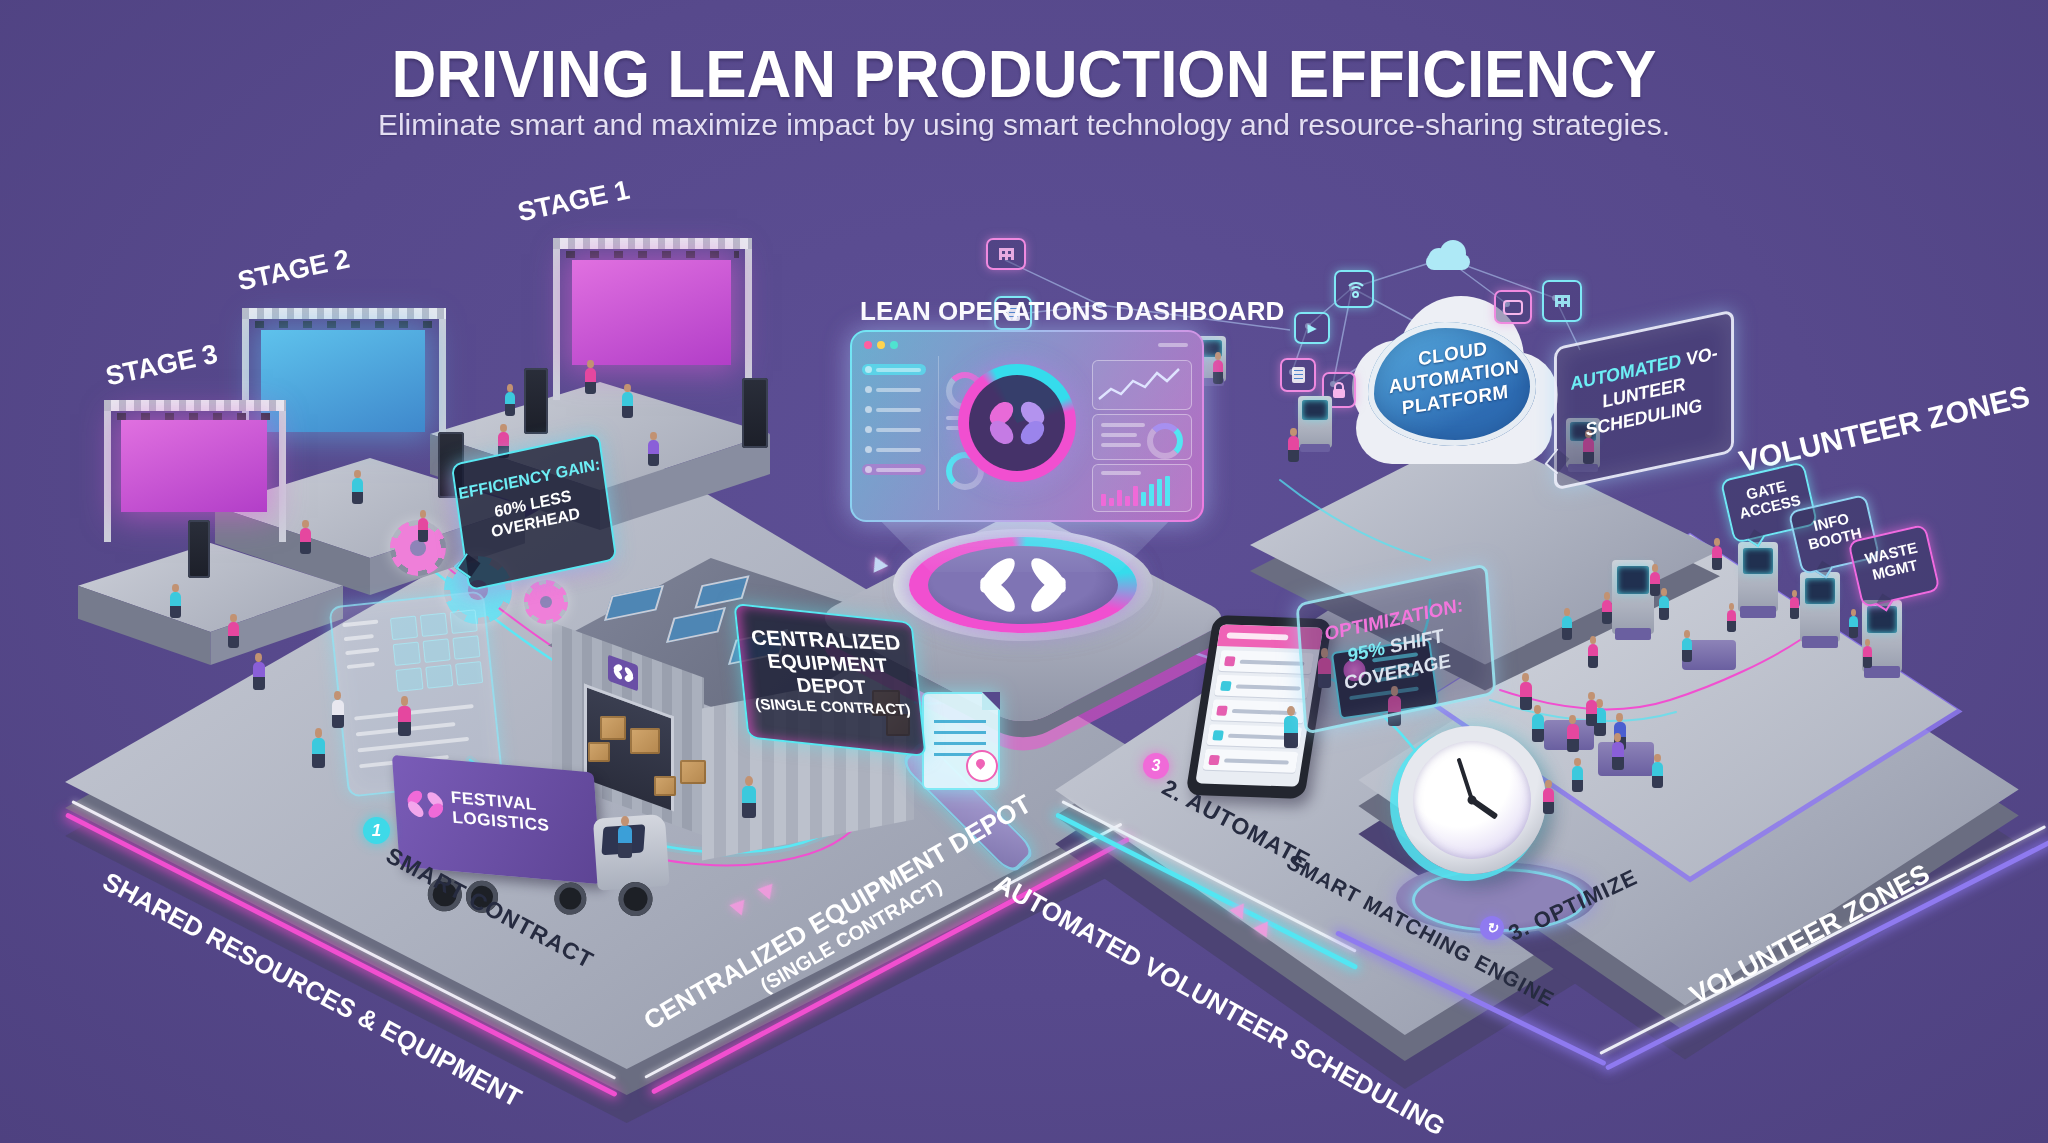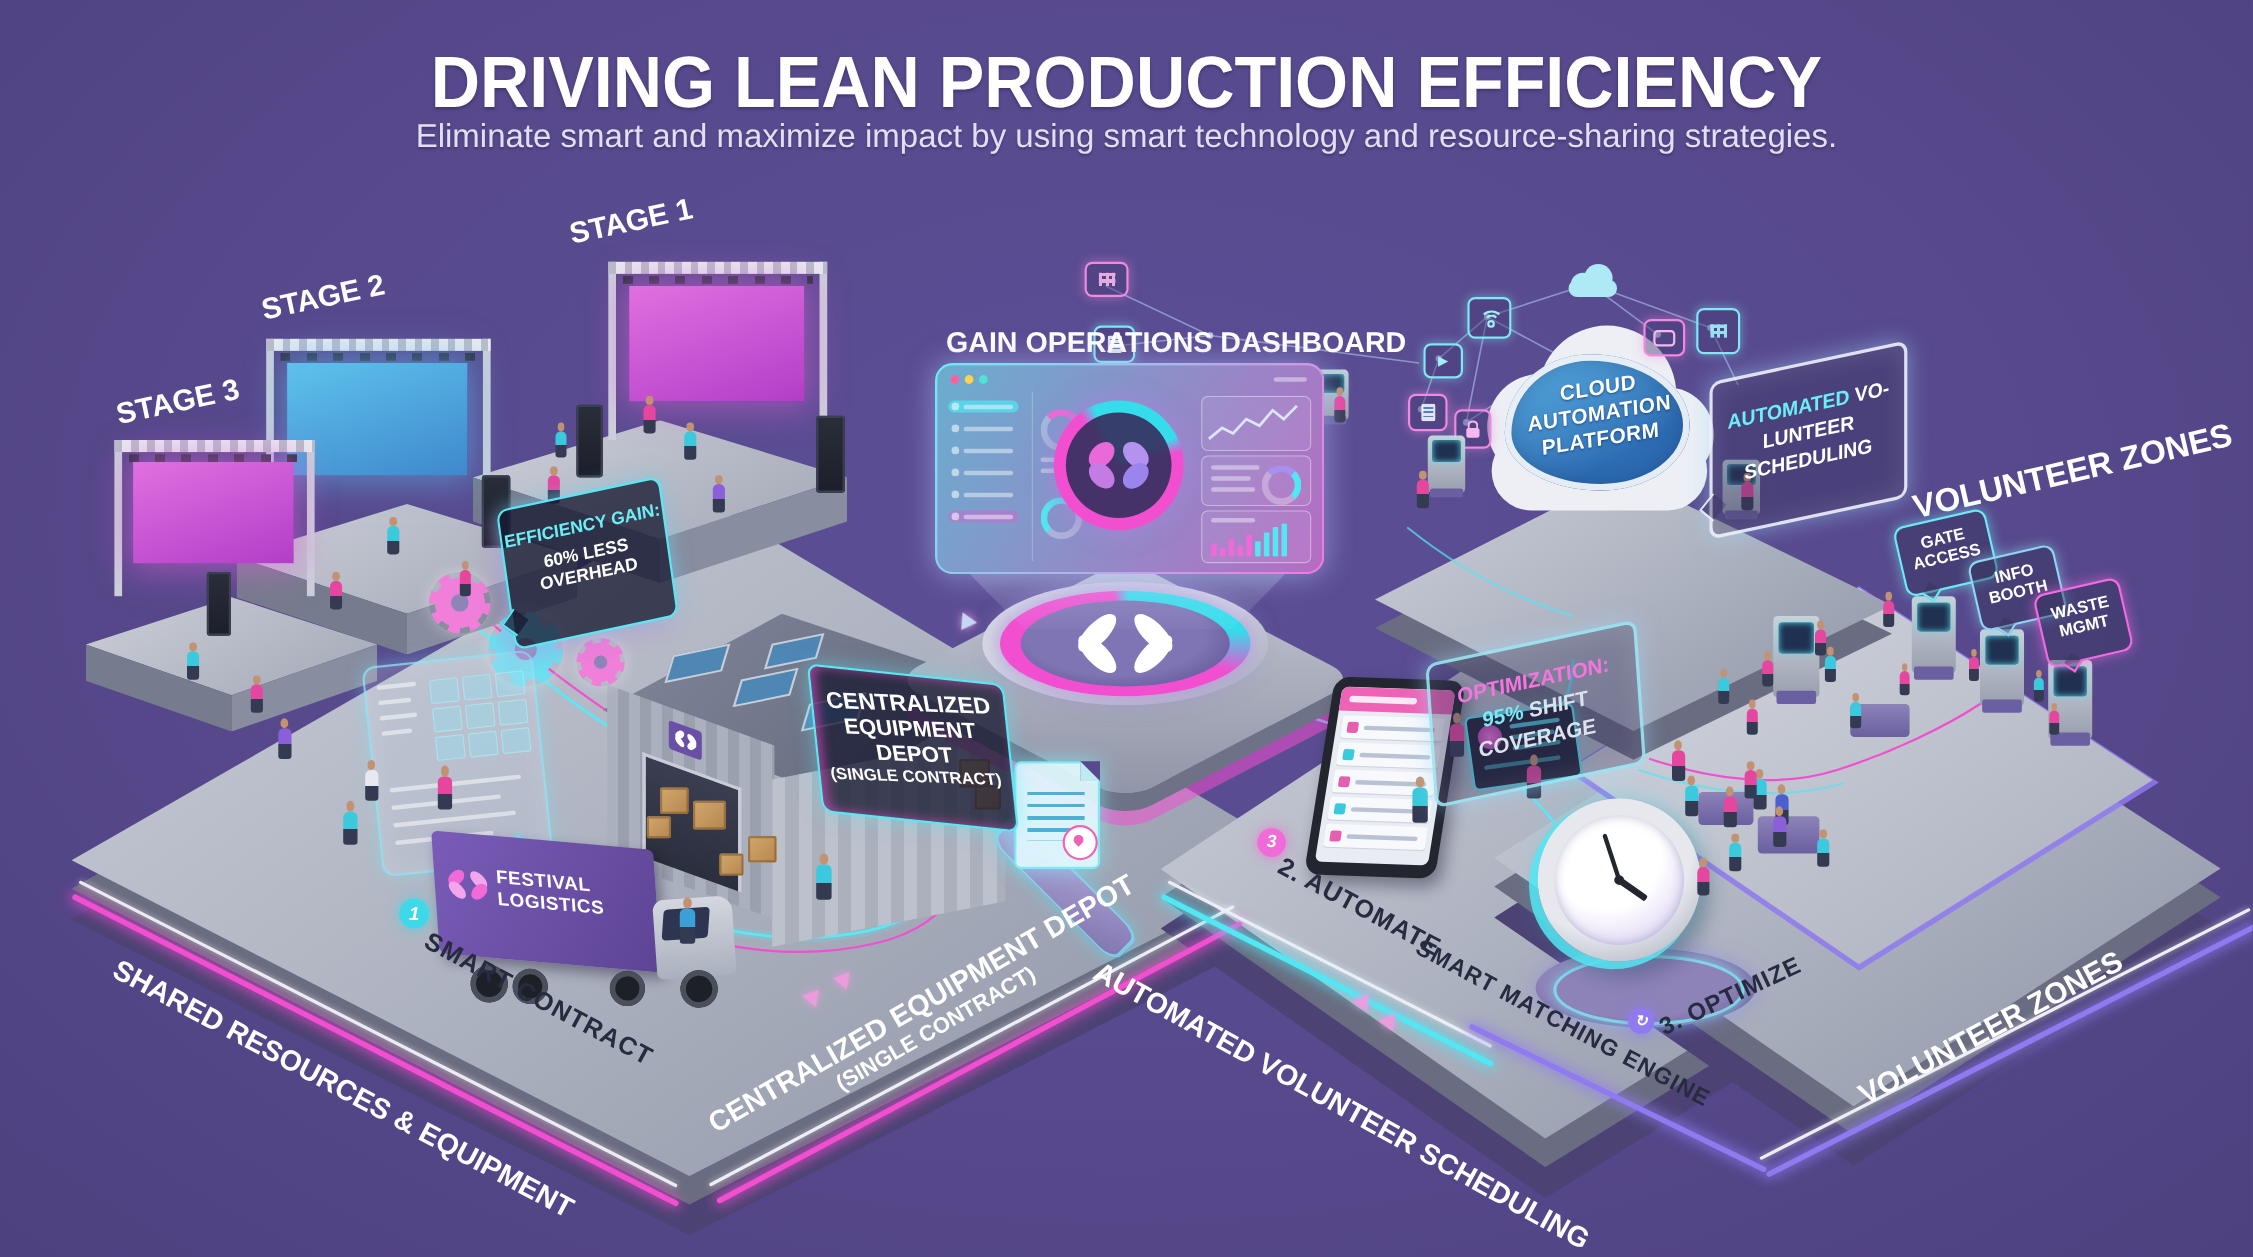--- a/index.html
+++ b/index.html
@@ -369,21 +369,21 @@
     <div class="abs" style="left:42px;top:56px;width:28px;height:28px;border-radius:50%;background:#fff;border:2px solid #ef63b6;">
       <div class="abs" style="left:8px;top:7px;width:9px;height:9px;border-radius:50% 50% 50% 0;background:#ef63b6;transform:rotate(-45deg);"></div>
     </div>
   </div>
 
   <div class="badge cy" style="left:363px;top:817px;width:27px;height:27px;font-size:17px;">
     <span>1</span>
     </div>
   <div class="flbl" style="left:394px;top:842px;font-size:23px;transform:rotate(28deg);transform-origin:left top;">SMART CONTRACT</div>
 
-  <div class="lbl" style="left:860px;top:296px;width:330px;text-align:center;font-size:26px;">GAIN OPERATIONS DASHBOARD</div>
+  <div class="lbl" style="left:860px;top:296px;width:330px;text-align:center;font-size:26px;">LEAN OPERATIONS DASHBOARD</div>
   <div class="abs" id="dash">
     <div class="dot" style="left:12px;background:#ff5fa0;"></div>
     <div class="dot" style="left:25px;background:#ffd34f;"></div>
     <div class="dot" style="left:38px;background:#4fe3d0;"></div>
     <div class="tline" style="right:14px;top:11px;width:30px;"></div>
     <div class="abs" style="left:0;top:24px;bottom:10px;width:86px;border-right:1px solid rgba(255,255,255,.25);">
       <div class="sb-item" style="top:8px;background:rgba(83,230,243,.7);">
           <i></i>
           <b></b>
         </div>

